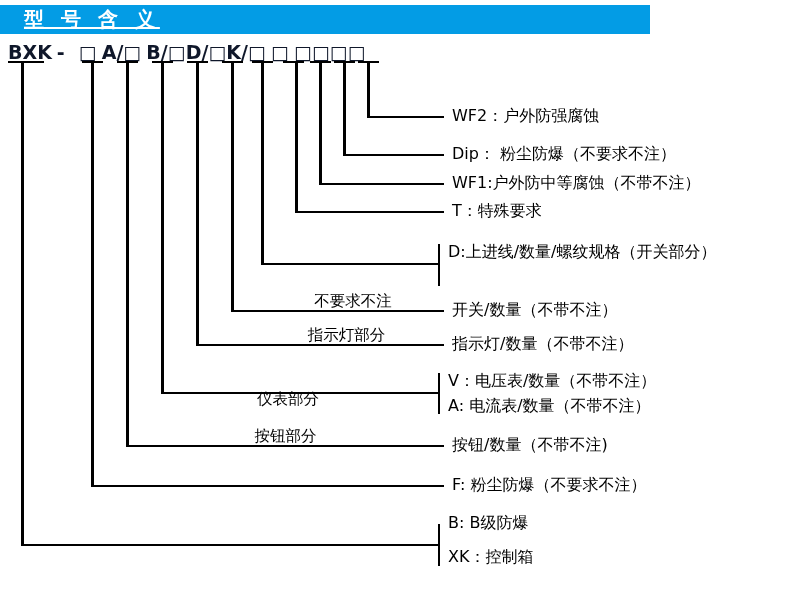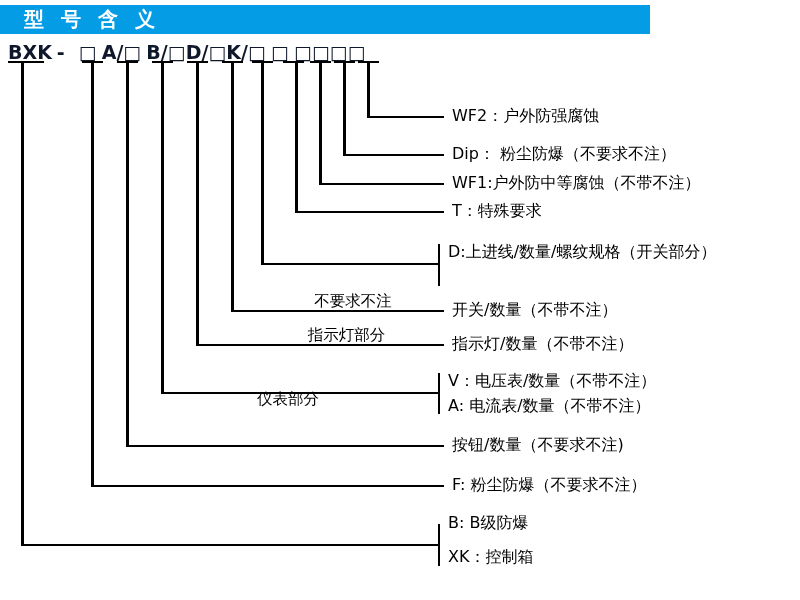--- a/index.html
+++ b/index.html
@@ -32,20 +32,21 @@
   .header-title {
     position: absolute;
     left: 24px;
     top: 7px;
     font-size: 20px;
     font-weight: bold;
     color: #ffffff;
     letter-spacing: 5px;
     line-height: 25px;
     white-space: nowrap;
+    text-decoration: underline;
   }
 
   
   .code-line {
     position: absolute;
     left: 8px;
     top: 41px;
     font-size: 19px;
     font-weight: bold;
     color: #0f172a;
@@ -153,22 +154,23 @@
 
   <div class="rlabel" style="left:452px; top:107px;">WF2：户外防强腐蚀</div>
   <div class="rlabel" style="left:452px; top:145px;">Dip： 粉尘防爆（不要求不注）</div>
   <div class="rlabel" style="left:452px; top:174px;">WF1:户外防中等腐蚀（不带不注）</div>
   <div class="rlabel" style="left:452px; top:202px;">T：特殊要求</div>
   <div class="rlabel" style="left:448px; top:243px;">D:上进线/数量/螺纹规格（开关部分）</div>
   <div class="rlabel" style="left:452px; top:301px;">开关/数量（不带不注）</div>
   <div class="rlabel" style="left:452px; top:335px;">指示灯/数量（不带不注）</div>
   <div class="rlabel" style="left:448px; top:372px;">V：电压表/数量（不带不注）</div>
   <div class="rlabel" style="left:448px; top:397px;">A: 电流表/数量（不带不注）</div>
-  <div class="rlabel" style="left:452px; top:436px;">按钮/数量（不要求不注)</div>
+  <div class="rlabel" style="left:452px; top:436px;">按钮/数量（不带不注)</div>
   <div class="rlabel" style="left:452px; top:476px;">F: 粉尘防爆（不要求不注）</div>
   <div class="rlabel" style="left:448px; top:514px;">B: B级防爆</div>
   <div class="rlabel" style="left:448px; top:548px;">XK：控制箱</div>
 
   <div class="mlabel" style="left:262px; top:292px; width:182px;">不要求不注</div>
   <div class="mlabel" style="left:191px; top:326px; width:247px;margin-left:32px;">指示灯部分</div>
   <div class="mlabel" style="left:162px; top:374px; width:252px;margin-top:16px;">仪表部分</div>
+  <div class="mlabel" style="left:127px; top:427px; width:317px;">按钮部分</div>
 
 </div>
 
 </body></html>

